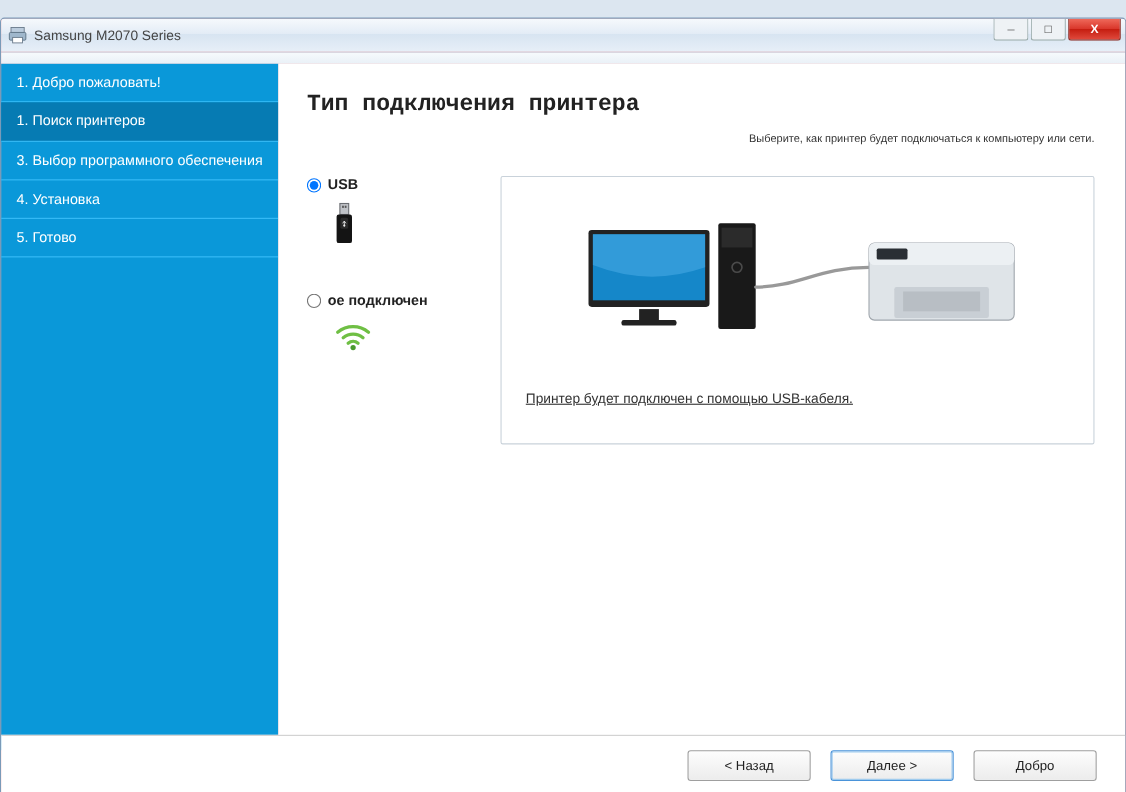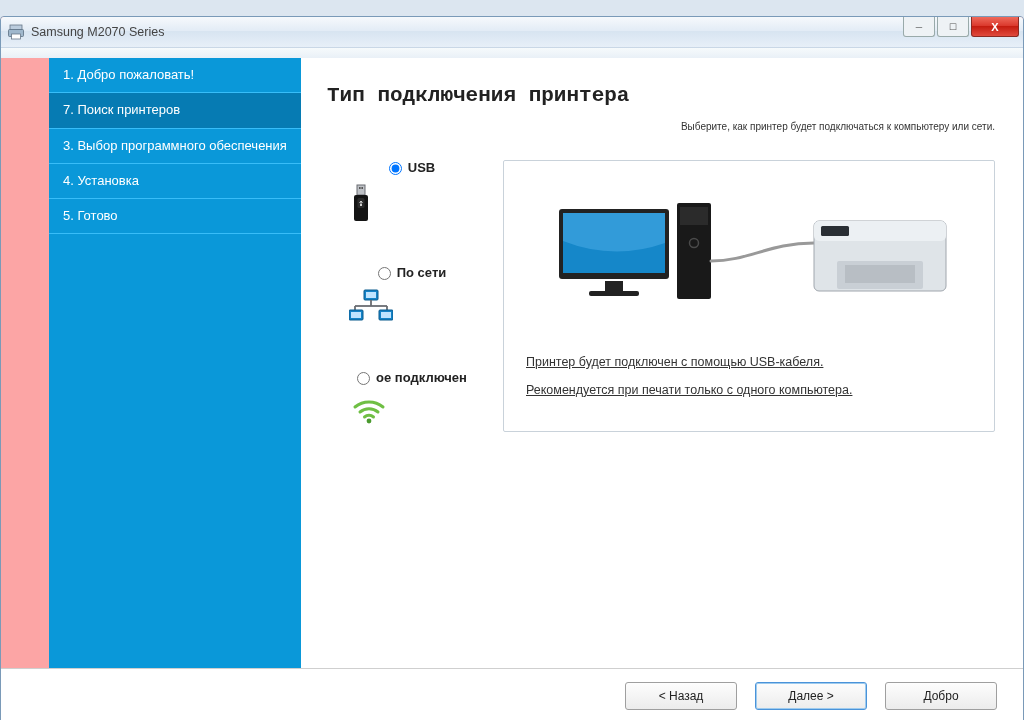--- a/index.html
+++ b/index.html
@@ -6,31 +6,31 @@
   .window{width:1024px;height:720px;margin:16px auto;position:relative;background:#fca5a5;border:1px solid #7a9ab8;border-radius:4px 4px 0 0;box-sizing:border-box;overflow:hidden;}
   
   .titlebar{height:30px;background:linear-gradient(#f6f9fc,#e3ecf6 45%,#d7e4f1 46%,#e7eff8);border-bottom:1px solid #c9d7e6;display:flex;align-items:center;padding:0 0 0 6px;}
   .titlebar .app-icon{width:18px;height:18px;margin-right:6px;display:flex;align-items:center;justify-content:center;}
   .titlebar .title{font-size:12.5px;color:#444;}
   .winbtns{margin-left:auto;display:flex;align-items:flex-start;height:100%;}
   .winbtn{width:30px;height:19px;border:1px solid #9aa; border-top:none;border-radius:0 0 3px 3px;margin-right:2px;background:#eef2f5;display:flex;align-items:center;justify-content:center;font-size:9px;color:#555;}
   .winbtn.close{width:46px;background:linear-gradient(#ef6a5b,#d9362a 49%,#c51d10 50%,#e04a3d);border-color:#8a2a22;color:#fff;font-weight:bold;font-size:11px;margin-right:4px;}
   
   .chrome-strip{height:10px;background:linear-gradient(#f6fafc,#e9f0f7);}
-  .content{display:flex;height:624px;padding-left:48px;}
+  .content{display:flex;height:624px;}
   .sidebar{width:252px;background:#0a98d9;color:#fff;font-size:13px;}
   .side-item{padding:9px 12px 9px 14px;border-bottom:1px solid #38bdf8;cursor:pointer;line-height:1.25;}
   .side-item.active{background:#067bb3;}
   .main{flex:1;padding:26px 28px 10px 26px;color:#222;position:relative;background:#fff;}
   .main h2{margin:0 0 14px;font-size:21px;font-weight:bold;color:#222;font-family:Liberation Mono, monospace;}
   .subtitle{font-size:10px;color:#333;margin-bottom:28px;text-align:right;}
   .options-area{display:flex;gap:6px;}
   .opts{width:170px;}
   .opt{margin-bottom:50px;}
-  .opt .row{display:flex;align-items:flex-start;justify-content:center;}
+  .opt .row{display:flex;align-items:flex-start;}
   .opt input[type=radio]{margin:2px 6px 0 0;}
   .opt .lbl{font-size:13px;font-weight:bold;display:block;}
   .opt .ico{margin:8px 0 0 22px;height:32px;}
   .preview{flex:1;border:1px solid #c9d2da;border-radius:2px;padding:20px 22px;}
   .preview .illus{height:150px;display:flex;align-items:center;justify-content:center;gap:8px;margin-bottom:24px;}
   .preview p{font-size:12.5px;color:#333;margin:0 0 14px;text-decoration:underline;}
   
   .btnbar{position:absolute;left:0;right:0;bottom:12px;height:54px;border-top:1px solid #cfcfcf;background:#fff;display:flex;align-items:center;justify-content:flex-end;padding:0 26px;gap:18px;}
   .btn{min-width:86px;height:26px;font-size:12px;color:#222;background:linear-gradient(#fdfdfd,#ececec);border:1px solid #9f9f9f;border-radius:3px;display:flex;align-items:center;justify-content:center;cursor:pointer;padding:0 12px;}
   .btn.primary{border-color:#4a93d9;box-shadow:0 0 0 1px #9ecbee inset;}
@@ -57,21 +57,21 @@
       <div class="winbtn close">X</div>
     </div>
   </div>
 
   <div class="chrome-strip"></div>
 
   <div class="content">
 
     <div class="sidebar">
       <div class="side-item">1. Добро пожаловать!</div>
-      <div class="side-item active">7. Поиск принтеров</div>
+      <div class="side-item active">1. Поиск принтеров</div>
       <div class="side-item">3. Выбор программного обеспечения</div>
       <div class="side-item">4. Установка</div>
       <div class="side-item">5. Готово</div>
     </div>
 
     <div class="main">
       <h2>Тип подключения принтера</h2>
       <div class="subtitle">Выберите, как принтер будет подключаться к компьютеру или сети.</div>
 
       <div class="options-area">
@@ -89,40 +89,20 @@
                 <rect x="10" y="4" width="1.6" height="2" fill="#555"></rect>
                   <rect x="12.4" y="4" width="1.6" height="2" fill="#555"></rect>
                 <rect x="5" y="12" width="14" height="26" rx="2" fill="#141414"></rect>
                 <rect x="8.5" y="15" width="7" height="10" rx="1.5" fill="#2a2a2a"></rect>
                 <path d="M12 18 v5 M12 18 l-1.5 2 M12 18 l1.5 2" stroke="#eee" stroke-width="0.8" fill="none"></path>
                 <circle cx="12" cy="22" r="1" fill="#eee"></circle>
               </svg>
             </div>
           </div>
 
-          <div class="opt">
-            <label class="row">
-              <input type="radio" name="conn" style="">
-              <span class="lbl">По сети</span>
-            </label>
-            <div class="ico">
-              <svg width="44" height="36" viewBox="0 0 44 36">
-                <rect x="15" y="2" width="14" height="10" rx="1" fill="#1483c8" stroke="#0a5a8c"></rect>
-                <rect x="17" y="4" width="10" height="6" fill="#bfe4ff"></rect>
-                <line x1="22" y1="12" x2="22" y2="18" stroke="#6a6d72" stroke-width="1.8"></line>
-                <line x1="6" y1="18" x2="38" y2="18" stroke="#6a6d72" stroke-width="1.8"></line>
-                <line x1="6" y1="18" x2="6" y2="22" stroke="#6a6d72" stroke-width="1.8"></line>
-                <line x1="38" y1="18" x2="38" y2="22" stroke="#6a6d72" stroke-width="1.8"></line>
-                <rect x="0" y="22" width="14" height="10" rx="1" fill="#1483c8" stroke="#0a5a8c"></rect>
-                <rect x="2" y="24" width="10" height="6" fill="#bfe4ff"></rect>
-                <rect x="30" y="22" width="14" height="10" rx="1" fill="#1483c8" stroke="#0a5a8c"></rect>
-                <rect x="32" y="24" width="10" height="6" fill="#bfe4ff"></rect>
-              </svg>
-            </div>
-          </div>
 
           <div class="opt" style="margin-bottom:0;">
             <label class="row">
               <input type="radio" name="conn" style="">
               <span class="lbl">ое подключен</span>
             </label>
             <div class="ico">
               <svg width="40" height="32" viewBox="0 0 40 32">
                 <path d="M6 14 A22 22 0 0 1 34 14" fill="none" stroke="#6fbf44" stroke-width="3" stroke-linecap="round"></path>
                 <path d="M11 19 A14 14 0 0 1 29 19" fill="none" stroke="#6fbf44" stroke-width="3" stroke-linecap="round"></path>
@@ -151,21 +131,20 @@
               <path d="M172 70 C 210 70, 230 52, 275 52" stroke="#999" stroke-width="3" fill="none" stroke-linecap="round"></path>
 
               <rect x="275" y="30" width="132" height="70" rx="5" fill="#dfe4e8" stroke="#a0a6ad"></rect>
               <rect x="275" y="30" width="132" height="20" rx="5" fill="#ecf0f3"></rect>
               <rect x="282" y="35" width="28" height="10" rx="1.5" fill="#2a2f34"></rect>
               <rect x="298" y="70" width="86" height="28" rx="2" fill="#c9cfd5"></rect>
               <rect x="306" y="74" width="70" height="18" fill="#b8bec4"></rect>
             </svg>
           </div>
           <p>Принтер будет подключен с помощью USB-кабеля.</p>
-          <p>Рекомендуется при печати только с одного компьютера.</p>
         </div>
 
       </div>
     </div>
   </div>
 
   <div class="btnbar">
     <div class="btn">&lt; Назад</div>
     <div class="btn primary">Далее &gt;</div>
     <div class="btn">Добро</div>

